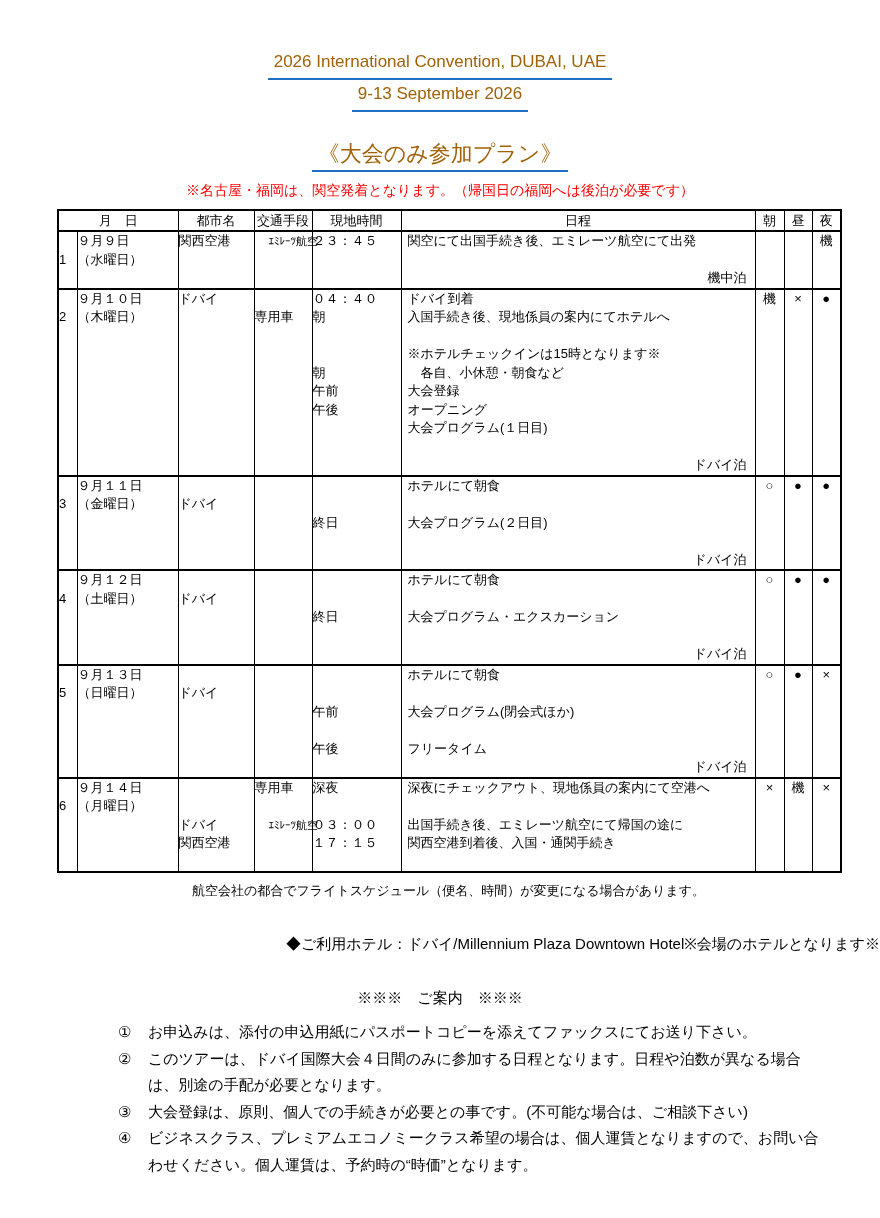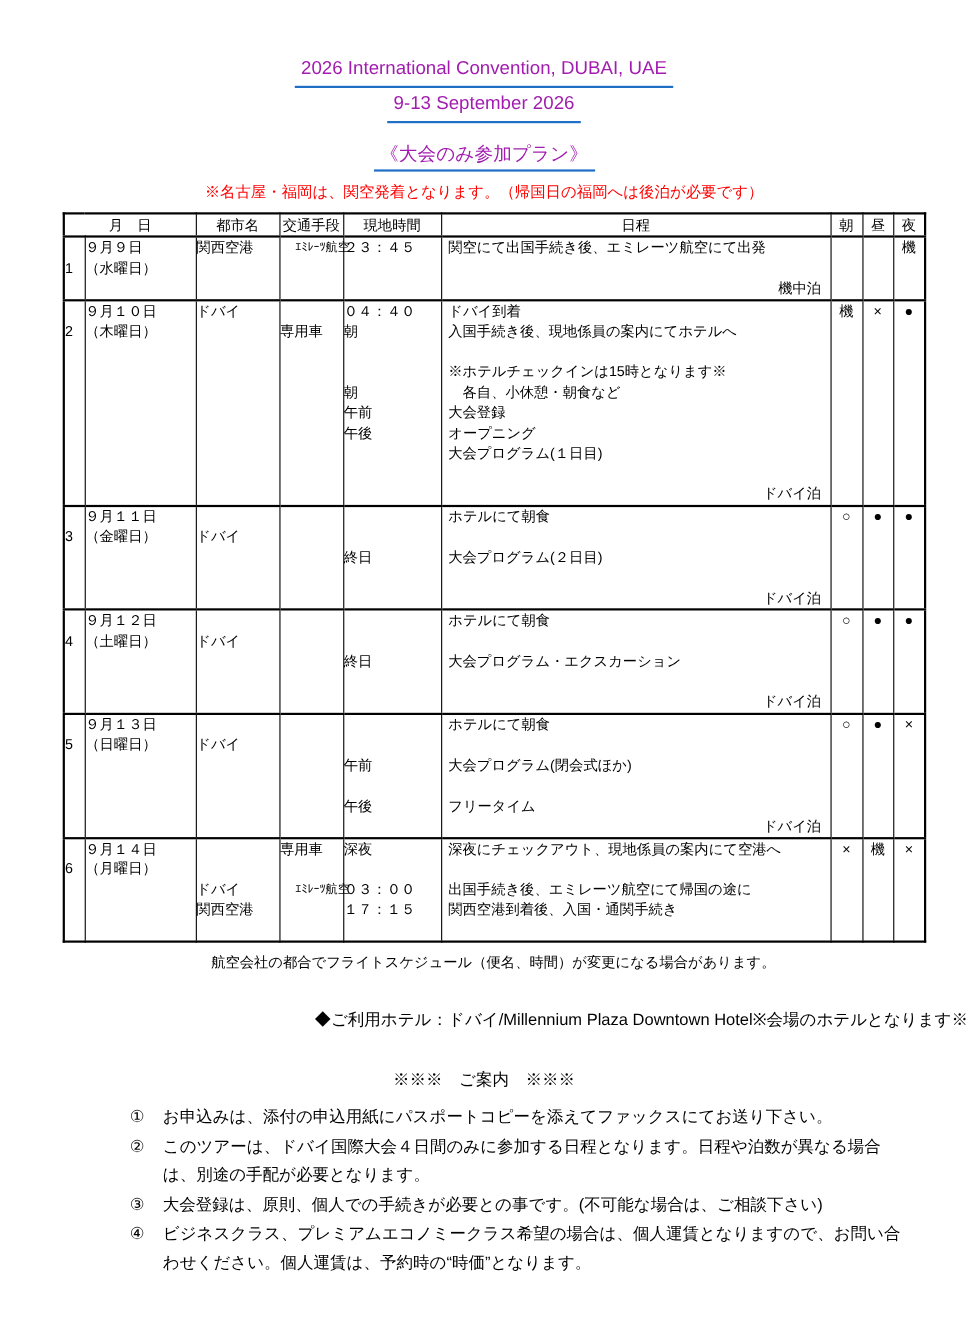--- a/index.html
+++ b/index.html
@@ -6,24 +6,24 @@
   html, body { background: #ffffff; }
   body {
     width: 880px; height: 1218px;
     font-family: "Liberation Sans", sans-serif;
     color: #000000;
   }
   .page { position: relative; width: 880px; height: 1218px; overflow: hidden; background: #fff; }
 
   
   .title-block { padding-top: 48px; text-align: center; }
-  .blue { color: #a21caf; }
+  .blue { color: #a16207; }
   .u { display: inline-block; border-bottom: 2px solid #1E6FC5; padding: 0 6px 2px 6px; }
   .title-line { font-size: 17px; line-height: 28px; }
-  .plan-line { margin-top: 16px; font-size: 17px; line-height: 24px; }
+  .plan-line { margin-top: 32px; font-size: 22px; line-height: 24px; font-family: Liberation Mono, monospace; }
   .period { margin-top: 7px; font-size: 14px; line-height: 20px; }
   .red-note { margin-top: 8px; font-size: 14px; line-height: 20px; color: #FF0000; }
 
   
   table.itn {
     border-collapse: collapse; table-layout: fixed;
     width: 783px; margin: 9px 0 0 57px;
     border: 2px solid #000; font-size: 13px;
   }
   .itn th, .itn td { border: 1px solid #000; padding: 0; }

